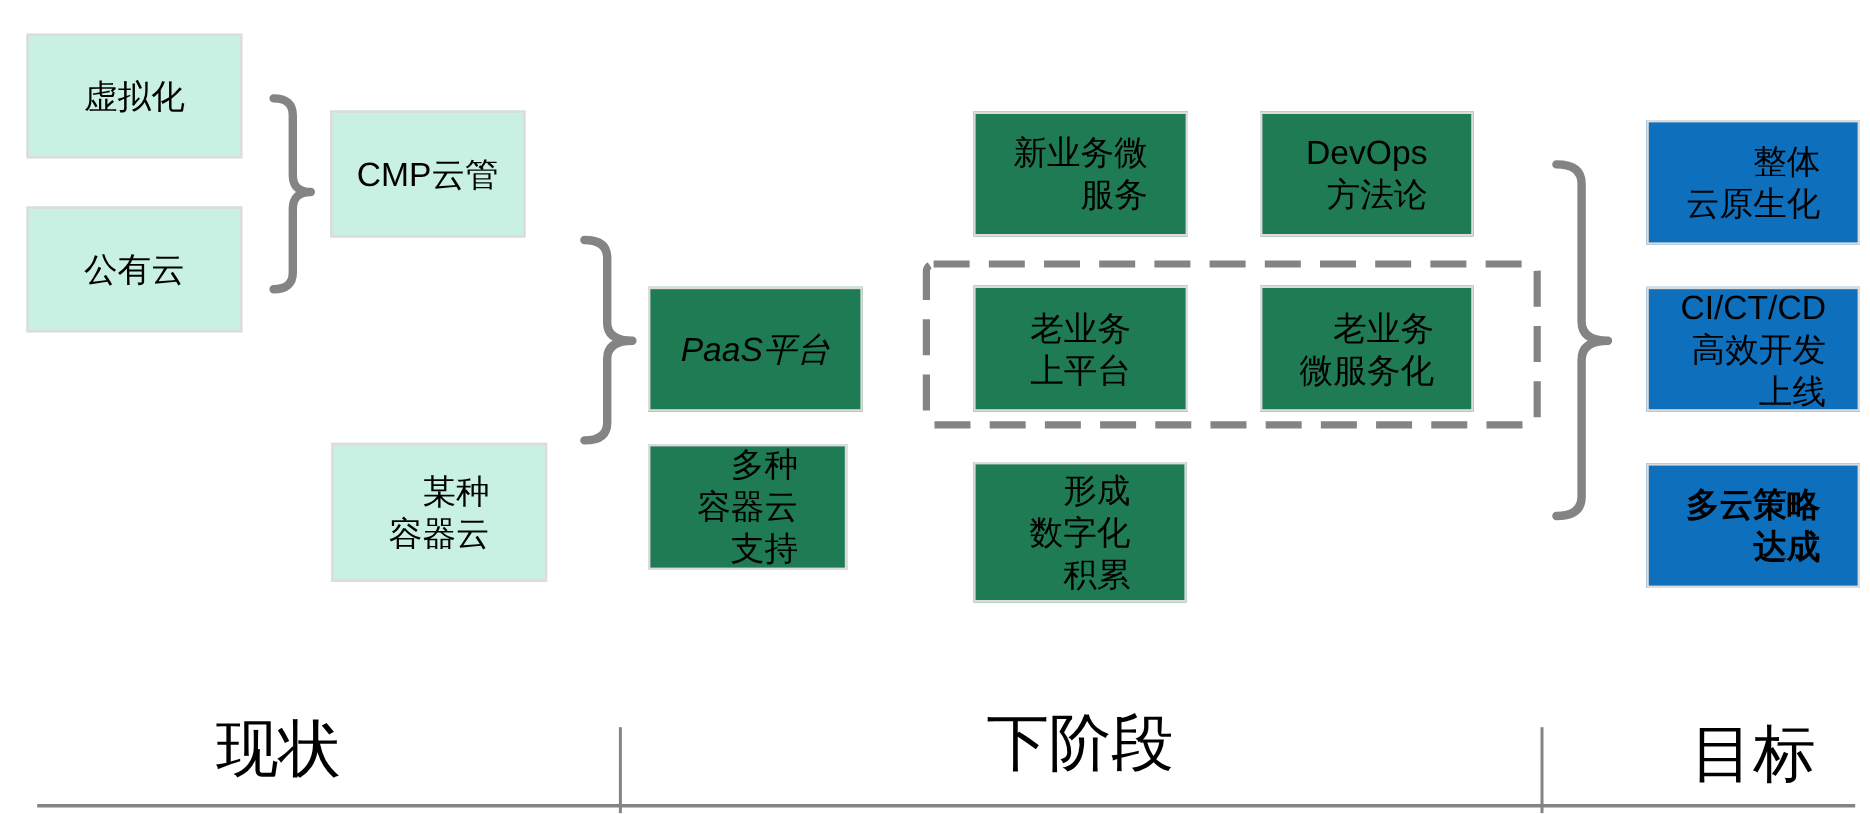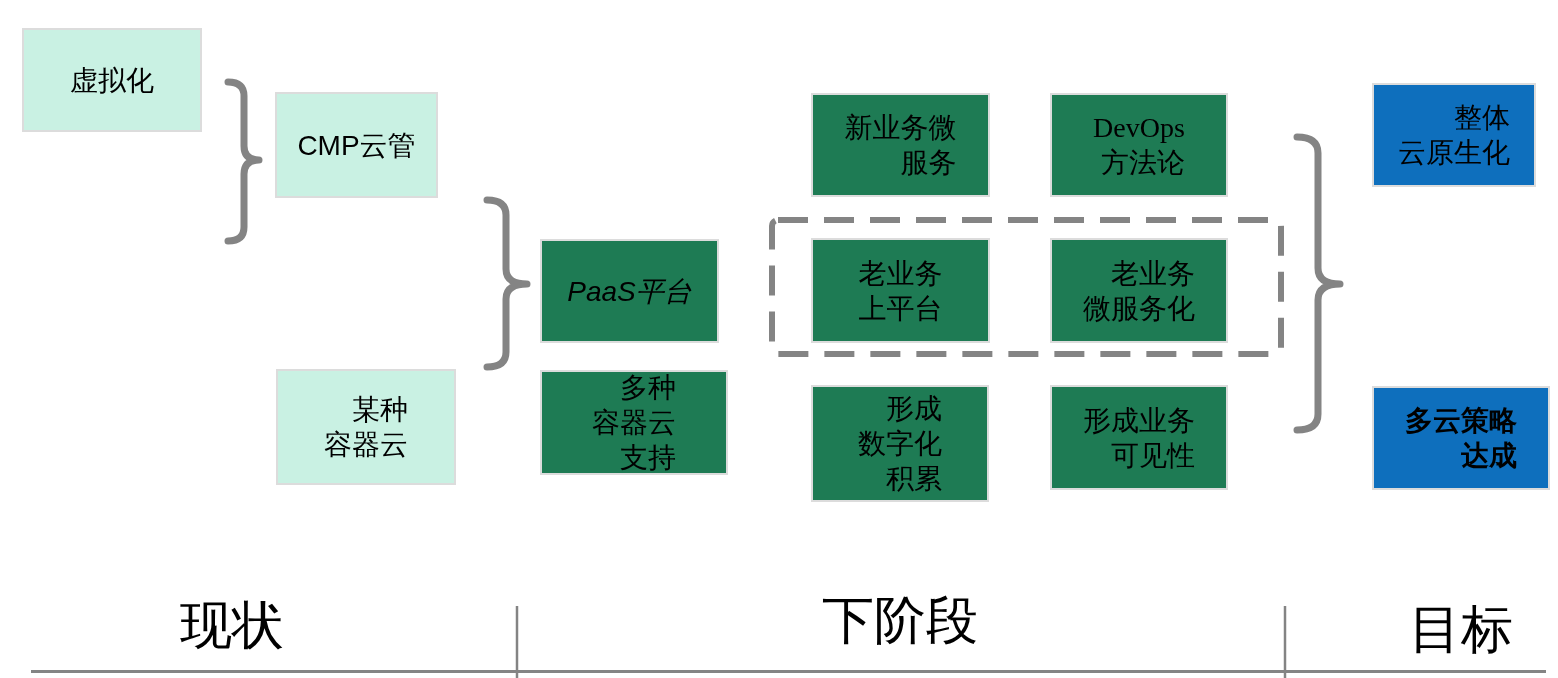--- a/index.html
+++ b/index.html
@@ -40,43 +40,45 @@
     <path class="brace" d="M 228,82 Q 244,82 244,96 L 244,146 Q 244,160 259,160 Q 244,160 244,174 L 244,227 Q 244,241 228,241"></path>
     <path class="brace" d="M 487,200 Q 506,200 506,215 L 506,269 Q 506,284 527,284 Q 506,284 506,299 L 506,352 Q 506,367 487,367"></path>
     <path class="brace" d="M 1297,137 Q 1318,137 1318,153 L 1318,268 Q 1318,284 1340,284 Q 1318,284 1318,300 L 1318,414 Q 1318,430 1297,430"></path>
     <rect class="dashed-rect" x="772" y="220" width="509" height="134" rx="6"></rect>
     <line class="gline" x1="517" y1="606" x2="517" y2="678" stroke-width="2.5"></line>
     <line class="gline" x1="1285" y1="606" x2="1285" y2="678" stroke-width="2.5"></line>
     <line class="gline" x1="31" y1="671.5" x2="1546" y2="671.5" stroke-width="3"></line>
   </svg>
 
   <div class="box mint" style="left:22px;top:28px;width:180px;height:104px;">虚拟化</div>
+  <div class="box mint" style="left:22px;top:172px;width:180px;height:105px;">公有云</div>
   <div class="box mint" style="left:275px;top:92px;width:163px;height:106px;">CMP云管</div>
   <div class="box mint" style="left:276px;top:369px;width:180px;height:116px;">某种
 容器云</div>
 
   <div class="box green" style="left:540px;top:239px;width:179px;height:104px;font-style:italic;">PaaS平台</div>
-  <div class="box green" style="left:540px;top:370px;width:188px;height:105px;">多种
+  <div class="box green" style="left:540px;top:370px;width:166px;height:105px;">多种
 容器云
 支持</div>
   <div class="box green" style="left:811px;top:93px;width:179px;height:104px;">新业务微
 服务</div>
-  <div class="box green" style="left:1050px;top:93px;width:178px;height:104px;font-family:Liberation Serif, serif;">DevOps
+  <div class="box green" style="left:1050px;top:93px;width:178px;height:104px;">DevOps
 方法论</div>
   <div class="box green" style="left:811px;top:238px;width:179px;height:105px;">老业务
 上平台</div>
   <div class="box green" style="left:1050px;top:238px;width:178px;height:105px;">老业务
 微服务化</div>
   <div class="box green" style="left:811px;top:385px;width:178px;height:117px;">形成
 数字化
 积累</div>
-  <div class="box green" style="left:1050px;top:385px;width:178px;height:105px;">形成业务
-可见性</div>
 
-  <div class="box blue" style="left:1372px;top:83px;width:164px;height:104px;">整体
+  <div class="box blue" style="left:1372px;top:100px;width:178px;height:104px;">整体
 云原生化</div>
+  <div class="box blue" style="left:1372px;top:239px;width:178px;height:104px;">CI/CT/CD
+高效开发
+上线</div>
   <div class="box blue" style="left:1372px;top:386px;width:178px;height:104px;font-weight:bold;">多云策略
 达成</div>
 
   <div class="stage-label" style="left:162px;top:596px;width:140px;">现状</div>
   <div class="stage-label" style="left:1391px;top:600px;width:140px;">目标</div>
   <div class="stage-label" style="left:820px;top:591px;width:160px;">下阶段</div>
 </div>
 
 </body></html>

